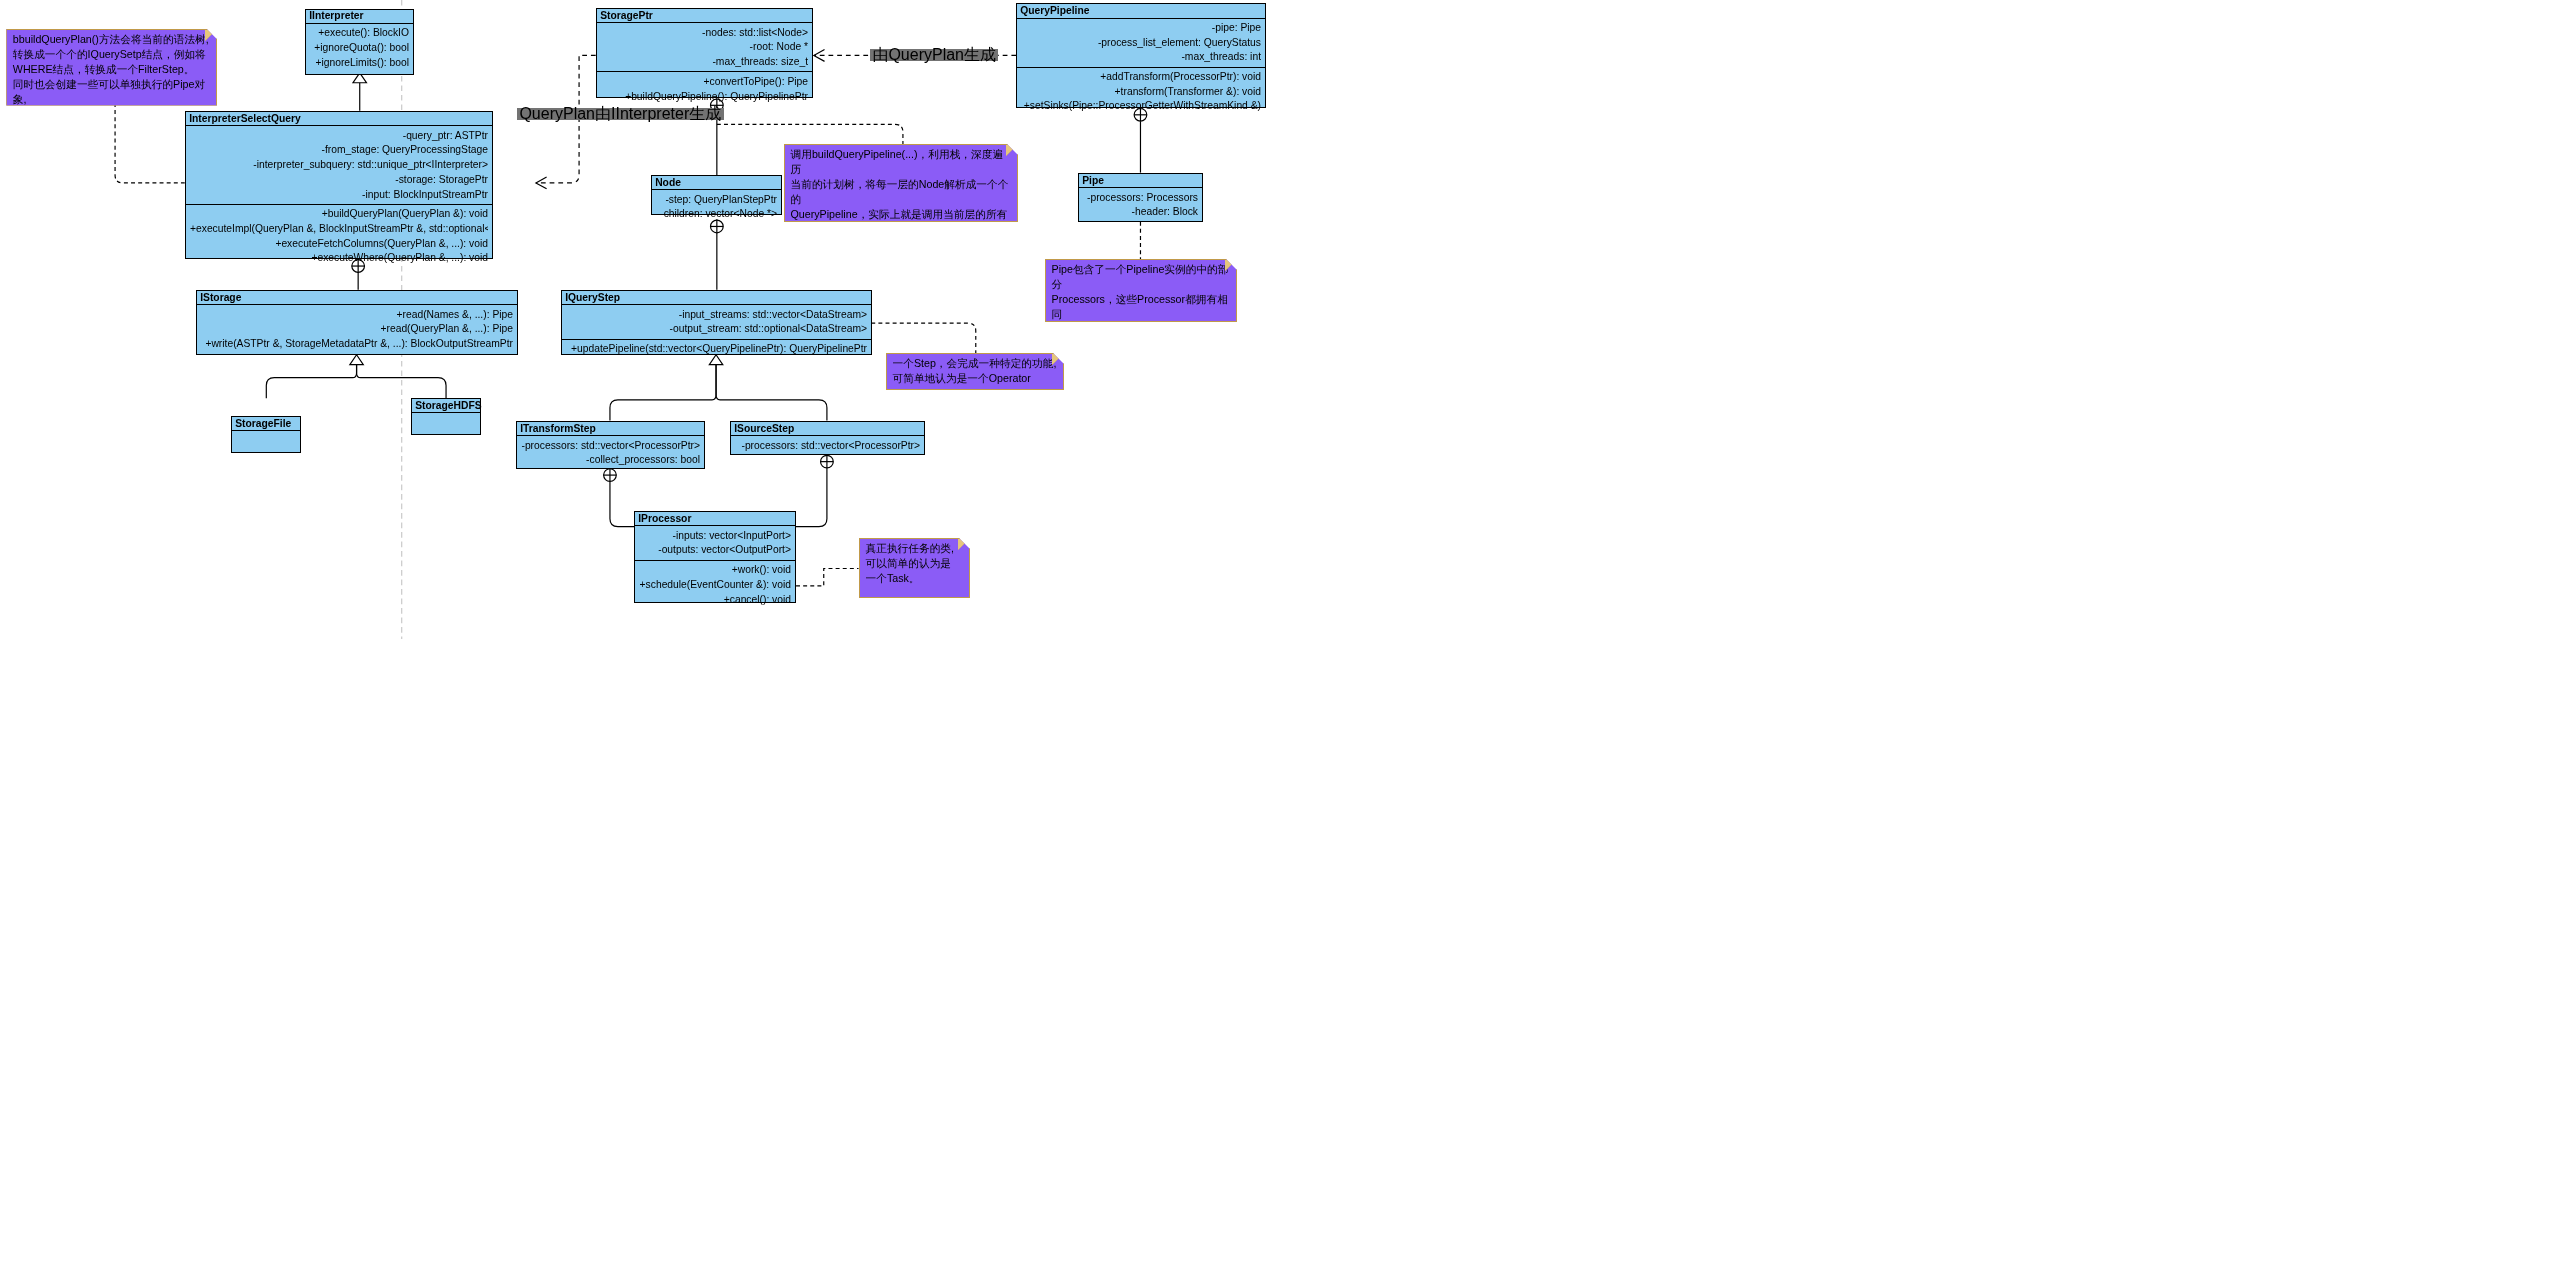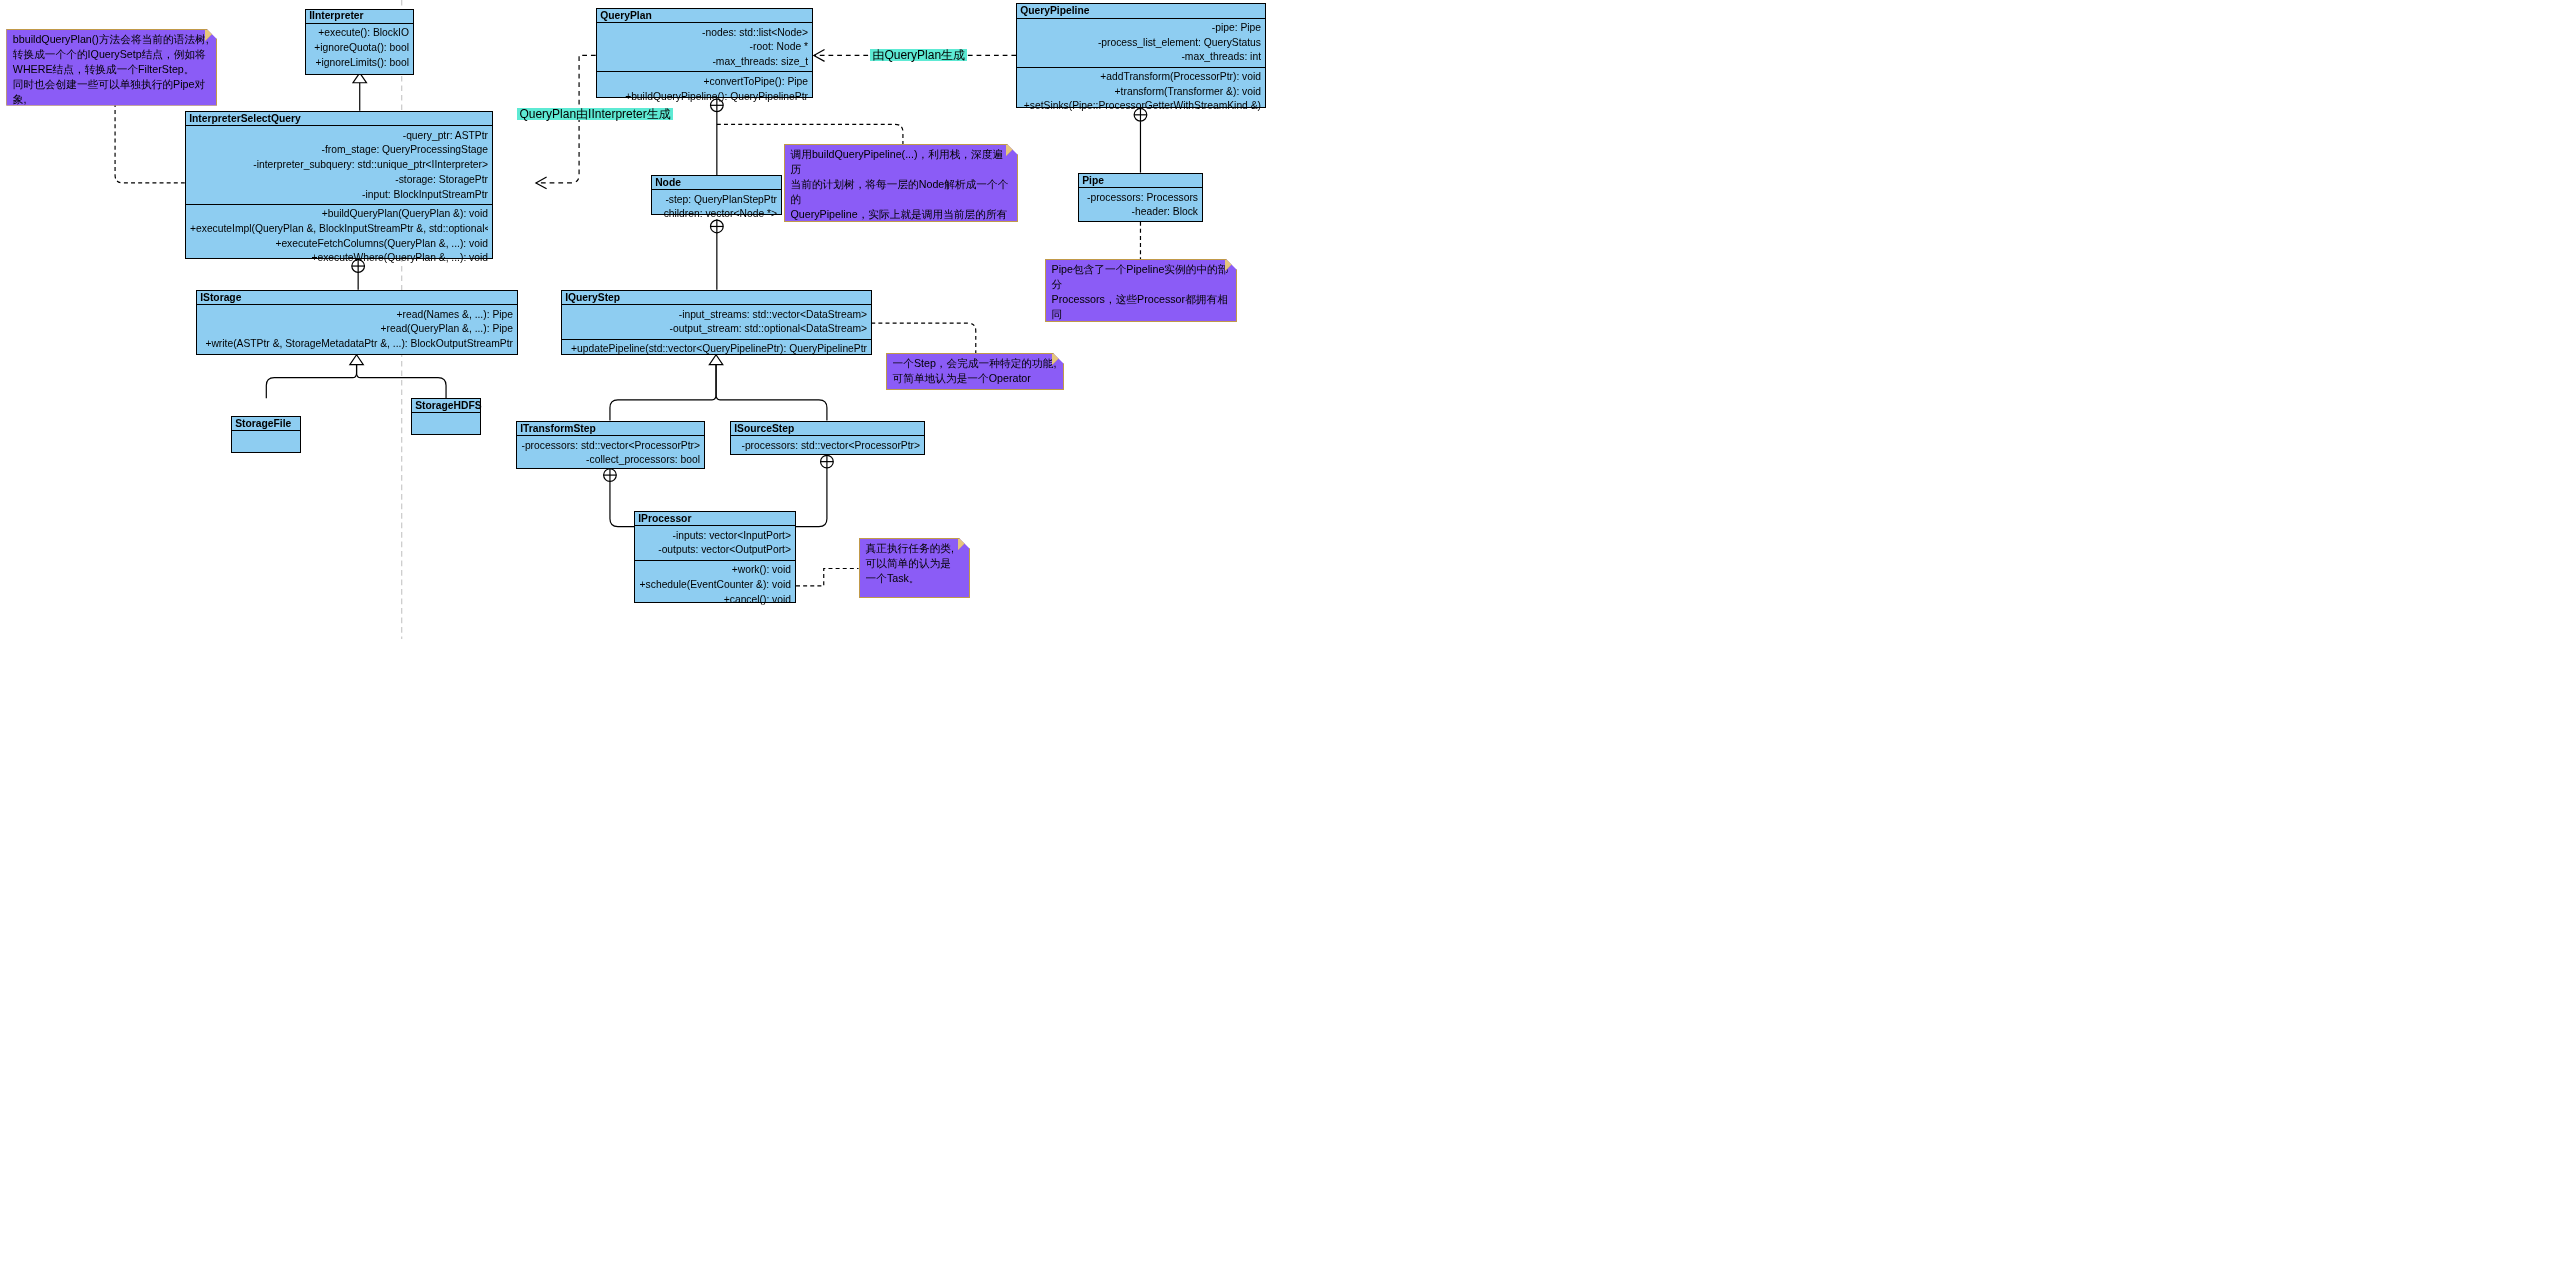--- a/index.html
+++ b/index.html
@@ -25,21 +25,21 @@
   }
   .uml-note::after{
     content:"";position:absolute;top:0;right:0;width:0;height:0;border-style:solid;
     border-width:0 0 11px 11px;border-color:transparent transparent transparent #e6c67c;
     filter:drop-shadow(0 0 0 #c19a49);
   }
   .uml-note-text{
     padding:2.4px 5.5px 2.4px 5.5px;font-size:10.7px;line-height:15px;white-space:pre-line;
   }
   .edge-label{
-    position:absolute;z-index:3;background:#5eead4;font-size:12px;padding:0 2.4px;
+    position:absolute;z-index:3;background:#737373;font-size:16px;padding:0 2.4px;
     white-space:nowrap;line-height:12px;
   }
 </style>
 </head>
 <body>
 
 <div class="canvas">
 
   <svg class="edges" width="1288" height="639" viewBox="0 0 1626 807" fill="none" stroke="#000" stroke-width="1.5">
 
@@ -180,21 +180,21 @@
     </div>
     <div class="uml-comp">
       <div class="uml-line">+buildQueryPlan(QueryPlan &amp;): void</div>
       <div class="uml-line">+executeImpl(QueryPlan &amp;, BlockInputStreamPtr &amp;, std::optional&lt;Pipe&gt;)</div>
       <div class="uml-line">+executeFetchColumns(QueryPlan &amp;, ...): void</div>
       <div class="uml-line">+executeWhere(QueryPlan &amp;, ...): void</div>
     </div>
   </div>
 
   <div class="uml-class" style="left:596px;top:8px;width:217px;height:90px">
-    <div class="uml-title">QueryPlan</div>
+    <div class="uml-title">StoragePtr</div>
     <div class="uml-comp">
       <div class="uml-line">-nodes: std::list&lt;Node&gt;</div>
       <div class="uml-line">-root: Node *</div>
       <div class="uml-line">-max_threads: size_t</div>
     </div>
     <div class="uml-comp">
       <div class="uml-line">+convertToPipe(): Pipe</div>
       <div class="uml-line">+buildQueryPipeline(): QueryPipelinePtr</div>
     </div>
   </div>

